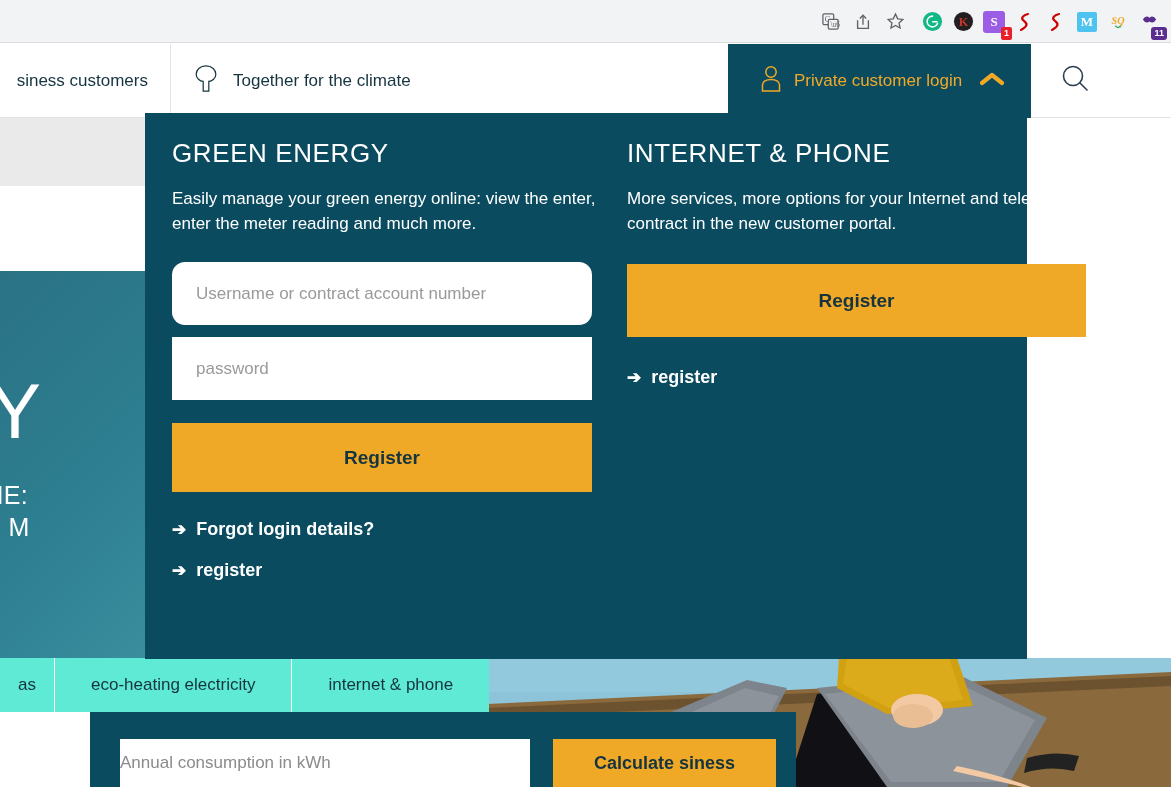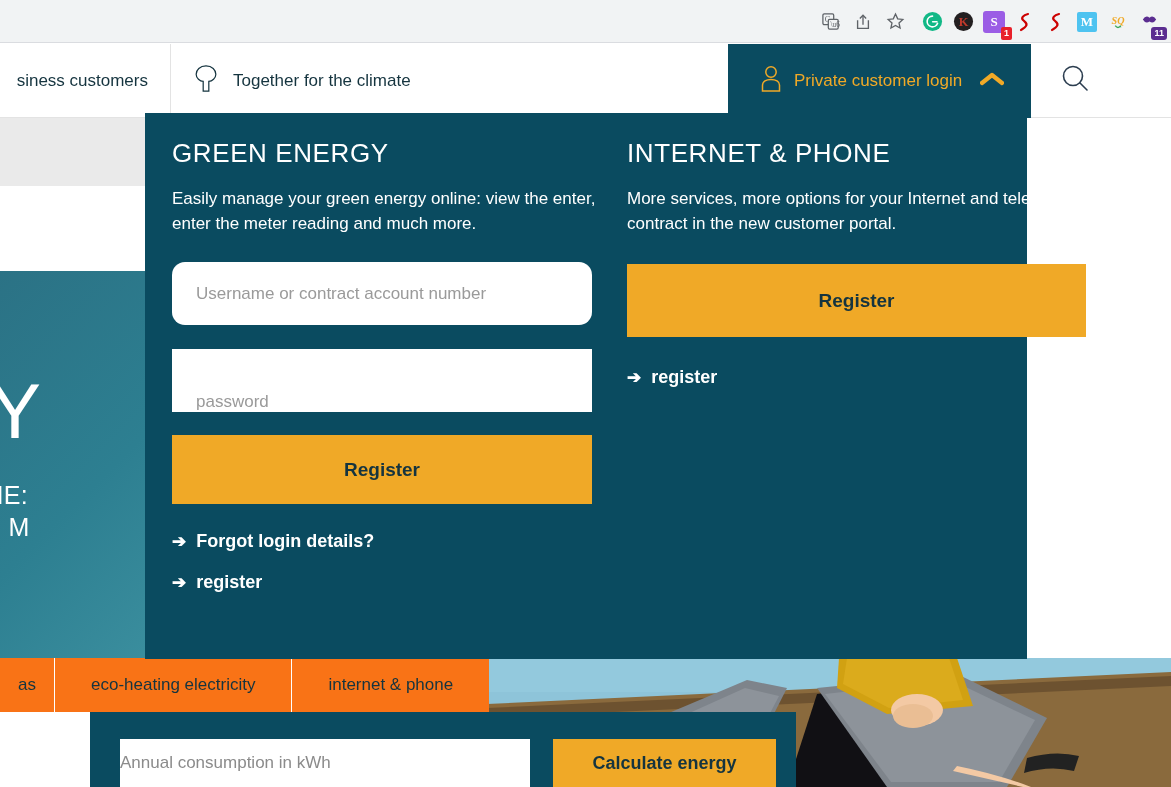--- a/index.html
+++ b/index.html
@@ -96,21 +96,21 @@
     color:#fff; font-size:25px; line-height:1.28; font-weight:300;
     letter-spacing:0.4px; white-space:nowrap;
   }
 
   
   #tab-strip{
     position:absolute; left:0; top:540px; width:487px; height:54px;
     display:flex;
   }
   .prod-tab{
-    height:54px; background:#f97316; color:#15343f;
+    height:54px; background:#5eead4; color:#15343f;
     display:flex; align-items:center; justify-content:center;
     font-size:17px; border-right:1px solid #ffffff;
     padding:0 36px; cursor:pointer; white-space:nowrap;
   }
   .prod-tab.first{ justify-content:flex-end; padding-right:18px; }
 
   
   #calc-bar{
     position:absolute; left:90px; top:594px; width:706px; height:75px;
     background:#0a4b60;
@@ -149,21 +149,21 @@
   .col-desc{
     color:#ffffff; font-size:17px; line-height:1.45;
     margin-top:18px;
   }
   .field{
     width:420px; height:63px; background:#ffffff;
     display:flex; align-items:center; padding-left:24px;
     color:#9a9a9a; font-size:17px; cursor:text;
   }
   #field-user{ margin-top:26px;border-radius:13px; }
-  #field-pass{ margin-top:24px;align-items:flex-end; }
+  #field-pass{ margin-top:12px; }
   .btn-amber{
     background:#f0a927; color:#15343f;
     display:flex; align-items:center; justify-content:center;
     font-size:19px; font-weight:bold; cursor:pointer;
   }
   #btn-register-green{ width:420px; height:69px; margin-top:23px; }
   #btn-register-net{ width:459px; height:73px; margin-top:28px; }
 
   .arrow-link{
     color:#ffffff; font-size:18px; font-weight:bold;
@@ -346,21 +346,21 @@
     <div class="prod-tab" style="width:200px;border-right:none;">
       <span>internet &amp; phone</span>
     </div>
   </div>
 
   <div id="calc-bar">
     <div id="calc-input">
       <span>Annual consumption in kWh</span>
     </div>
     <div id="calc-button" class="btn-amber">
-      <span>Calculate energy</span>
+      <span>Calculate siness</span>
     </div>
   </div>
 
 </div>
 
 <div id="login-panel">
 
   <div class="col" id="col-green">
     <div class="col-title">GREEN ENERGY</div>
     <div class="col-desc">Easily manage your green energy online: view the enter, enter the meter reading and much more.</div>

